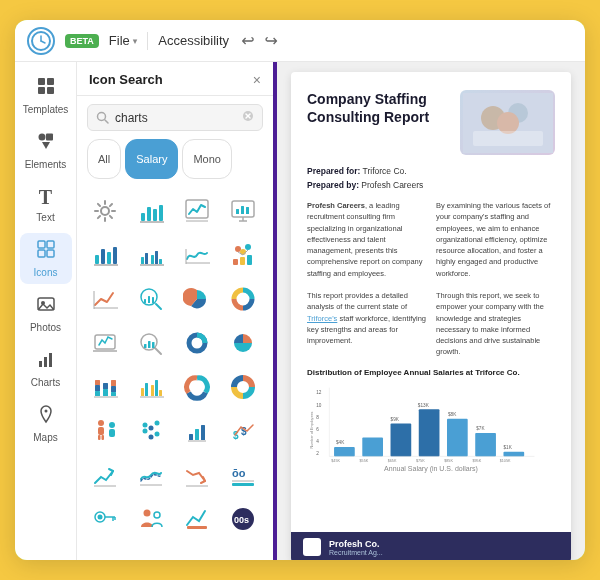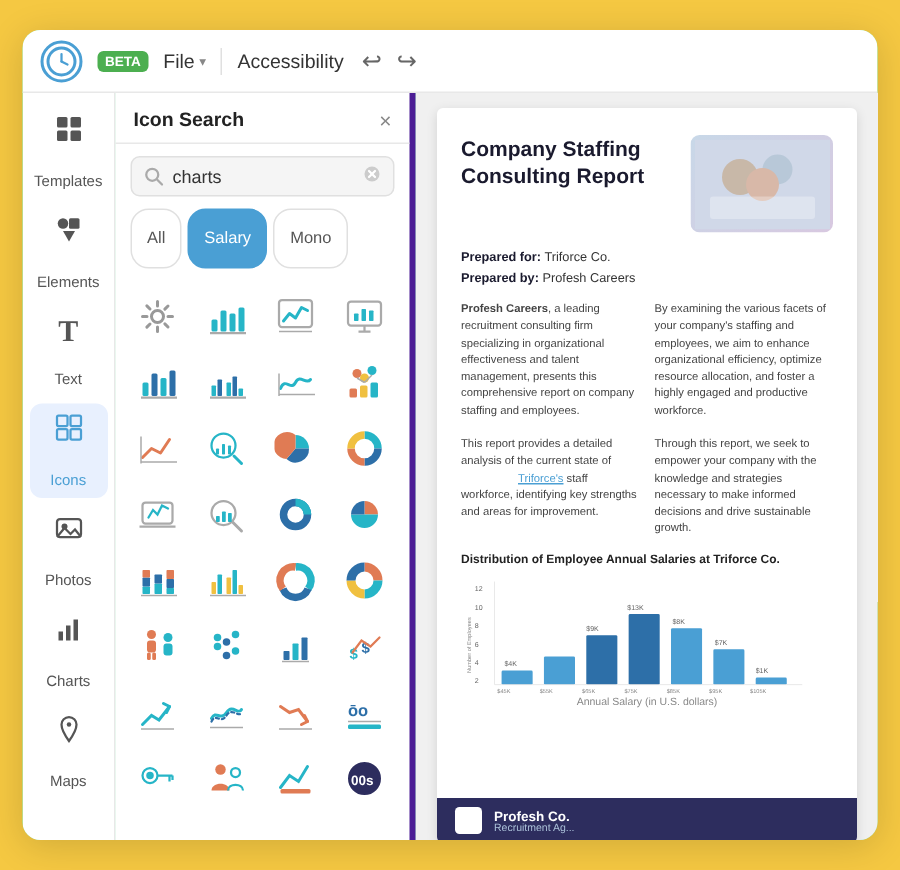--- a/index.html
+++ b/index.html
@@ -9,21 +9,21 @@
       height: 580px;
       overflow: hidden;
       font-family: -apple-system, BlinkMacSystemFont, 'Segoe UI', sans-serif;
       display: flex;
       align-items: center;
       justify-content: center;
     }
     .app-container {
       width: 570px;
       height: 540px;
-      background: #86efac;
+      background: #bef264;
       border-radius: 12px;
       overflow: hidden;
       display: flex;
       flex-direction: column;
       box-shadow: 0 4px 24px rgba(0,0,0,0.15);
     }
     
     .topbar {
       display: flex;
       align-items: center;
@@ -122,21 +122,20 @@
     }
     .nav-item.active { background: #e8f0fe; }
     .nav-icon {
       font-size: 18px;
       color: #555;
     }
     .nav-label {
       font-size: 10px;
       color: #555;
       text-align: center;
-      margin-top: 12px;
     }
     
     .icon-search-panel {
       width: 200px;
       background: #fff;
       border-right: 4px solid #4c1d95;
       display: flex;
       flex-direction: column;
       flex-shrink: 0;
     }
@@ -286,21 +285,21 @@
       display: flex;
       gap: 10px;
       margin-bottom: 10px;
     }
     .doc-col {
       flex: 1;
       font-size: 7.5px;
       color: #444;
       line-height: 1.5;
     }
-    .doc-col .highlight { color: #4a9fd4; text-decoration: underline; margin-left: 38px; }
+    .doc-col .highlight { color: #4a9fd4; text-decoration: underline; }
     .doc-chart-section {
       margin-top: 8px;
     }
     .doc-chart-title {
       font-size: 8px;
       font-weight: 600;
       color: #222;
       margin-bottom: 6px;
     }
     .bar-chart {

